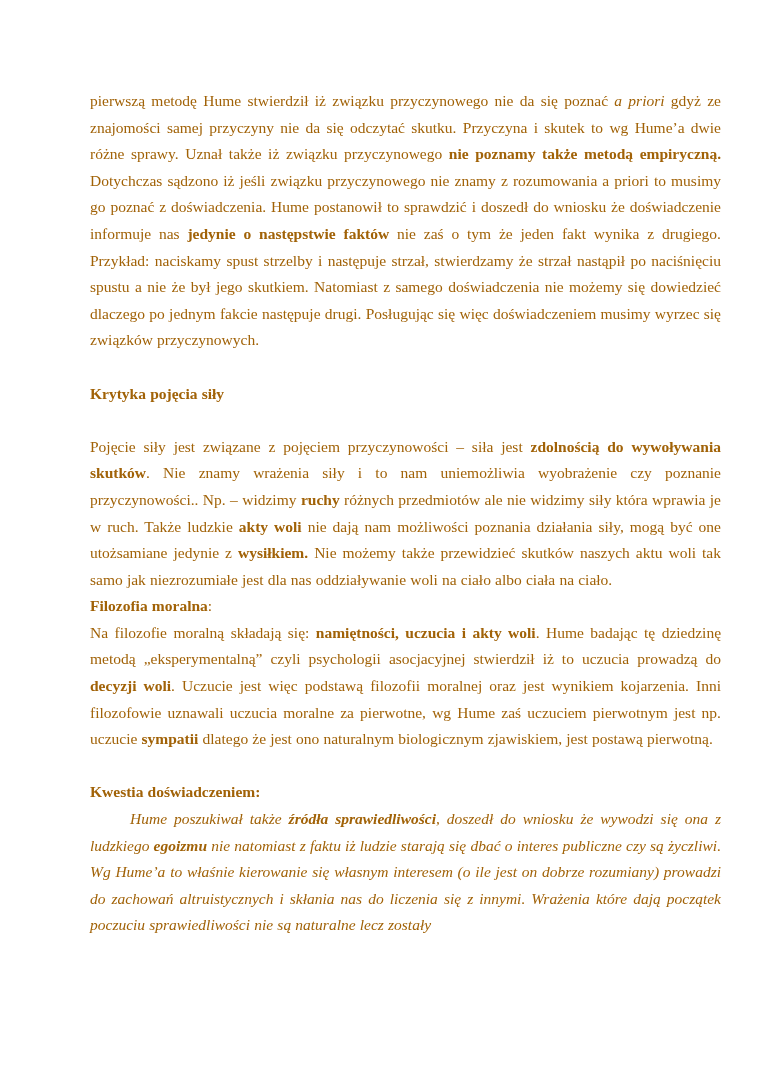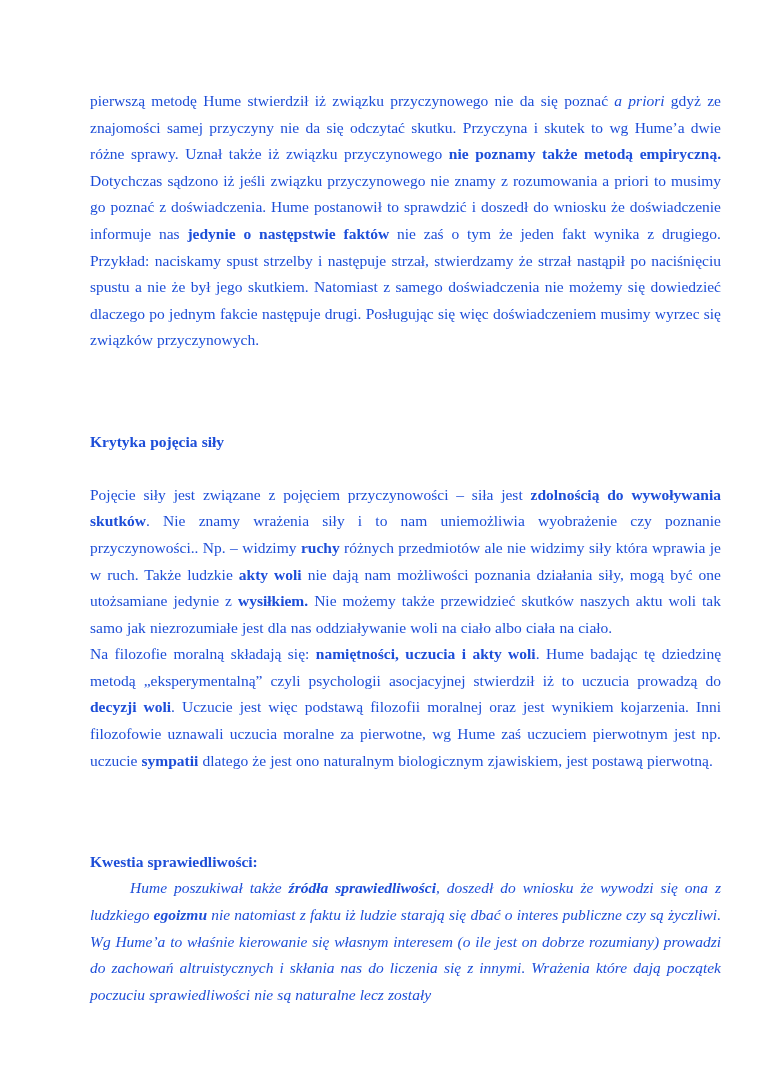--- a/index.html
+++ b/index.html
@@ -12,51 +12,51 @@
     height: 1075px;
     overflow: hidden;
     font-family: "Liberation Serif", serif;
   }
   .page {
     box-sizing: border-box;
     width: 760px;
     height: 788px;
     padding: 88px 39px 0 90px;
     background: #ffffff;
-    color: #1d4ed8;
+    color: #a16207;
   }
   .page p {
     margin: 0;
     font-size: 15.5px;
     line-height: 26.6px;
     text-align: justify;
     hyphens: none;
     -webkit-hyphens: none;
     word-spacing: 0.02em;
   }
   .page p.heading {
     text-align: left;
-    margin-top: 48px;
   }
   .page p.blank {
     min-height: 26.6px;
   }
   .page p.indent {
     text-indent: 40px;
     font-style: italic;
   }
   .run.b { font-weight: 700; }
   .run.i { font-style: italic; }
 </style>
 </head>
 <body>
 
 <div class="page">
     <p class="paragraph"><span class="run">pierwszą metodę Hume stwierdził iż związku przyczynowego nie da się poznać </span><span class="run i">a priori</span><span class="run"> gdyż ze znajomości samej przyczyny nie da się odczytać skutku. Przyczyna i skutek to wg Hume’a dwie różne sprawy. Uznał także iż związku przyczynowego </span><span class="run b">nie poznamy także metodą empiryczną.</span><span class="run"> Dotychczas sądzono iż jeśli związku przyczynowego nie znamy z rozumowania a priori to musimy go poznać z doświadczenia. Hume postanowił to sprawdzić i doszedł do wniosku że doświadczenie informuje nas </span><span class="run b">jedynie o następstwie faktów</span><span class="run"> nie zaś o tym że jeden fakt wynika z drugiego. Przykład: naciskamy spust strzelby i następuje strzał, stwierdzamy że strzał nastąpił po naciśnięciu spustu a nie że był jego skutkiem. Natomiast z samego doświadczenia nie możemy się dowiedzieć dlaczego po jednym fakcie następuje drugi. Posługując się więc doświadczeniem musimy wyrzec się związków przyczynowych.</span></p>
     <p class="blank"></p>
     <p class="heading"><span class="run b">Krytyka pojęcia siły</span></p>
     <p class="blank"></p>
     <p class="paragraph"><span class="run">Pojęcie siły jest związane z pojęciem przyczynowości – siła jest </span><span class="run b">zdolnością do wywoływania skutków</span><span class="run">. Nie znamy wrażenia siły i to nam uniemożliwia wyobrażenie czy poznanie przyczynowości.. Np. – widzimy </span><span class="run b">ruchy</span><span class="run"> różnych przedmiotów ale nie widzimy siły która wprawia je w ruch. Także ludzkie </span><span class="run b">akty woli</span><span class="run"> nie dają nam możliwości poznania działania siły, mogą być one utożsamiane jedynie z </span><span class="run b">wysiłkiem.</span><span class="run"> Nie możemy także przewidzieć skutków naszych aktu woli tak samo jak niezrozumiałe jest dla nas oddziaływanie woli na ciało albo ciała na ciało.</span></p>
+    <p class="heading"><span class="run b">Filozofia moralna</span><span class="run">:</span></p>
     <p class="paragraph"><span class="run">Na filozofie moralną składają się: </span><span class="run b">namiętności, uczucia i akty woli</span><span class="run">. Hume badając tę dziedzinę metodą „eksperymentalną” czyli psychologii asocjacyjnej stwierdził iż to uczucia prowadzą do </span><span class="run b">decyzji woli</span><span class="run">. Uczucie jest więc podstawą filozofii moralnej oraz jest wynikiem kojarzenia. Inni filozofowie uznawali uczucia moralne za pierwotne, wg Hume zaś uczuciem pierwotnym jest np. uczucie </span><span class="run b">sympatii</span><span class="run"> dlatego że jest ono naturalnym biologicznym zjawiskiem, jest postawą pierwotną.</span></p>
     <p class="blank"></p>
-    <p class="heading"><span class="run b">Kwestia sprawiedliwości:</span></p>
+    <p class="heading"><span class="run b">Kwestia doświadczeniem:</span></p>
     <p class="paragraph indent"><span class="run">Hume poszukiwał także </span><span class="run b">źródła sprawiedliwości</span><span class="run">, doszedł do wniosku że wywodzi się ona z ludzkiego </span><span class="run b">egoizmu</span><span class="run"> nie natomiast z faktu iż ludzie starają się dbać o interes publiczne czy są życzliwi. Wg Hume’a to właśnie kierowanie się własnym interesem (o ile jest on dobrze rozumiany) prowadzi do zachowań altruistycznych i skłania nas do liczenia się z innymi. Wrażenia które dają początek poczuciu sprawiedliwości nie są naturalne lecz zostały</span></p>
   </div>
 
 </body></html>

